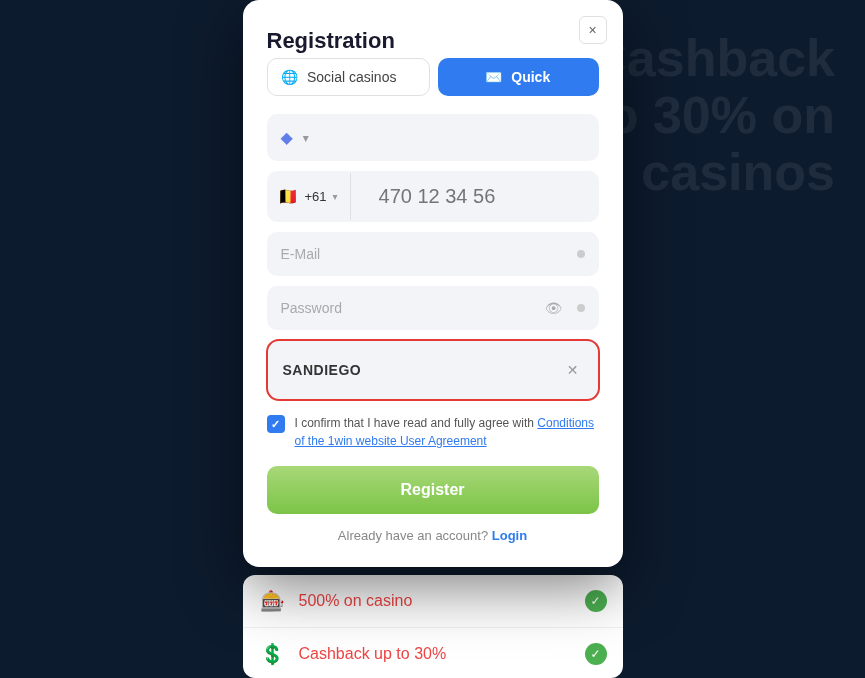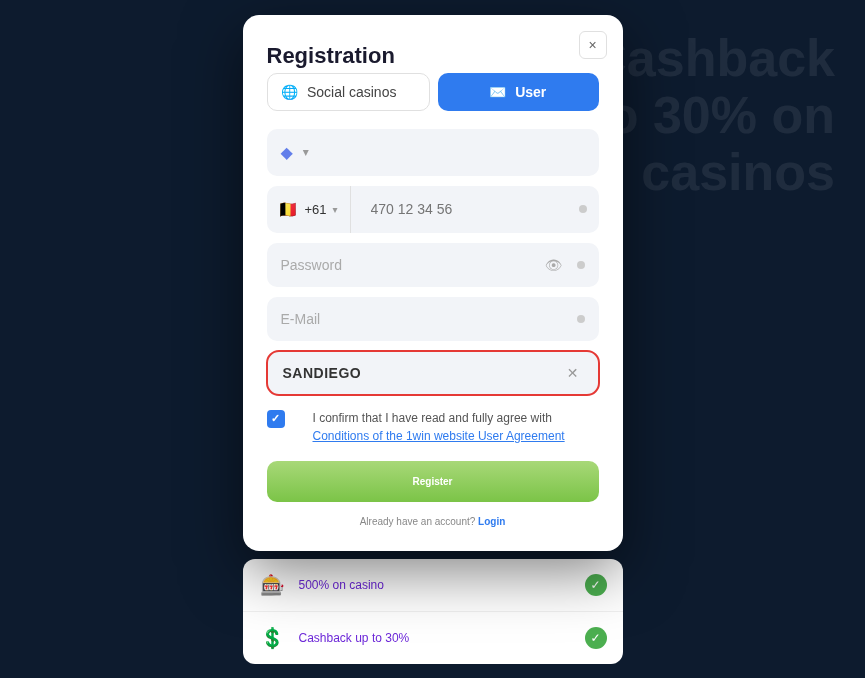--- a/index.html
+++ b/index.html
@@ -187,31 +187,31 @@
 
     .country-code {
       font-size: 13px;
       color: #333;
       font-weight: 500;
     }
 
     .phone-input {
       border: none;
       background: transparent;
-      font-size: 14px;
+      font-size: 20px;
       color: #aaa;
       flex: 1;
       outline: none;
-      padding: 14px 20px;
+      padding: 14px 28px;
     }
 
     .username-field {
       background: #f2f4f8;
       border-radius: 10px;
-      padding: 10px 14px;
+      padding: 18px 14px;
       margin-bottom: 14px;
       display: flex;
       align-items: center;
       gap: 10px;
       border: 2px solid transparent;
       position: relative;
     }
 
     .username-field::before {
       content: '';
@@ -261,44 +261,43 @@
       justify-content: center;
       flex-shrink: 0;
       margin-top: 1px;
       cursor: pointer;
     }
 
     .agree-text {
       font-size: 12px;
       color: #555;
       line-height: 1.5;
-      margin-left: 18px;
     }
 
     .agree-link {
       color: #2f7bef;
       text-decoration: underline;
     }
 
     .register-btn {
       width: 100%;
       padding: 15px;
       border-radius: 10px;
       border: none;
       background: linear-gradient(to bottom, #a8d878, #7bc447);
       color: #fff;
-      font-size: 10px;
+      font-size: 16px;
       font-weight: 600;
       cursor: pointer;
       margin-bottom: 14px;
     }
 
     .login-row {
       text-align: center;
-      font-size: 10px;
+      font-size: 13px;
       color: #888;
     }
 
     .login-link {
       color: #2f7bef;
       font-weight: 600;
       cursor: pointer;
     }
 
     .bonus-bar {
@@ -322,22 +321,22 @@
     }
 
     .bonus-icon {
       font-size: 20px;
       width: 28px;
       text-align: center;
     }
 
     .bonus-label {
       flex: 1;
-      font-size: 12px;
-      color: #6d28d9;
+      font-size: 16px;
+      color: #ef4444;
       font-weight: 500;
     }
 
     .check-green {
       width: 22px;
       height: 22px;
       background: #4caf50;
       border-radius: 50%;
       display: flex;
       align-items: center;
@@ -369,21 +368,21 @@
     <div class="modal-title">Registration</div>
 
     
     <div class="tab-row">
       <button class="tab-social">
         <span>🌐</span>
         <span>Social casinos</span>
       </button>
       <button class="tab-quick">
         <span>✉️</span>
-        <span>User</span>
+        <span>Quick</span>
       </button>
     </div>
 
     
     <div class="crypto-select">
       <span class="eth-icon">◆</span>
       <span class="chevron">▾</span>
     </div>
 
     
@@ -392,28 +391,28 @@
         <span class="flag">🇧🇪</span>
         <span class="country-code">+61</span>
         <span style="font-size:10px;color:#999;">▾</span>
       </div>
       <input class="phone-input" type="tel" placeholder="470 12 34 56" style="">
       <span class="field-dot" style="margin-right:12px;"></span>
     </div>
 
     
     <div class="field">
+      <input type="email" placeholder="E-Mail" style="">
+      <span class="field-dot"></span>
+    </div>
+
+    
+    <div class="field">
       <input type="password" placeholder="Password" style="">
       <span style="color:#aaa;font-size:14px;margin-right:4px;">👁</span>
-      <span class="field-dot"></span>
-    </div>
-
-    
-    <div class="field">
-      <input type="email" placeholder="E-Mail" style="">
       <span class="field-dot"></span>
     </div>
 
     
     <div class="username-field">
       <input class="username-input" type="text" value="SANDIEGO" style="">
       <span class="clear-btn">✕</span>
     </div>
 
     

